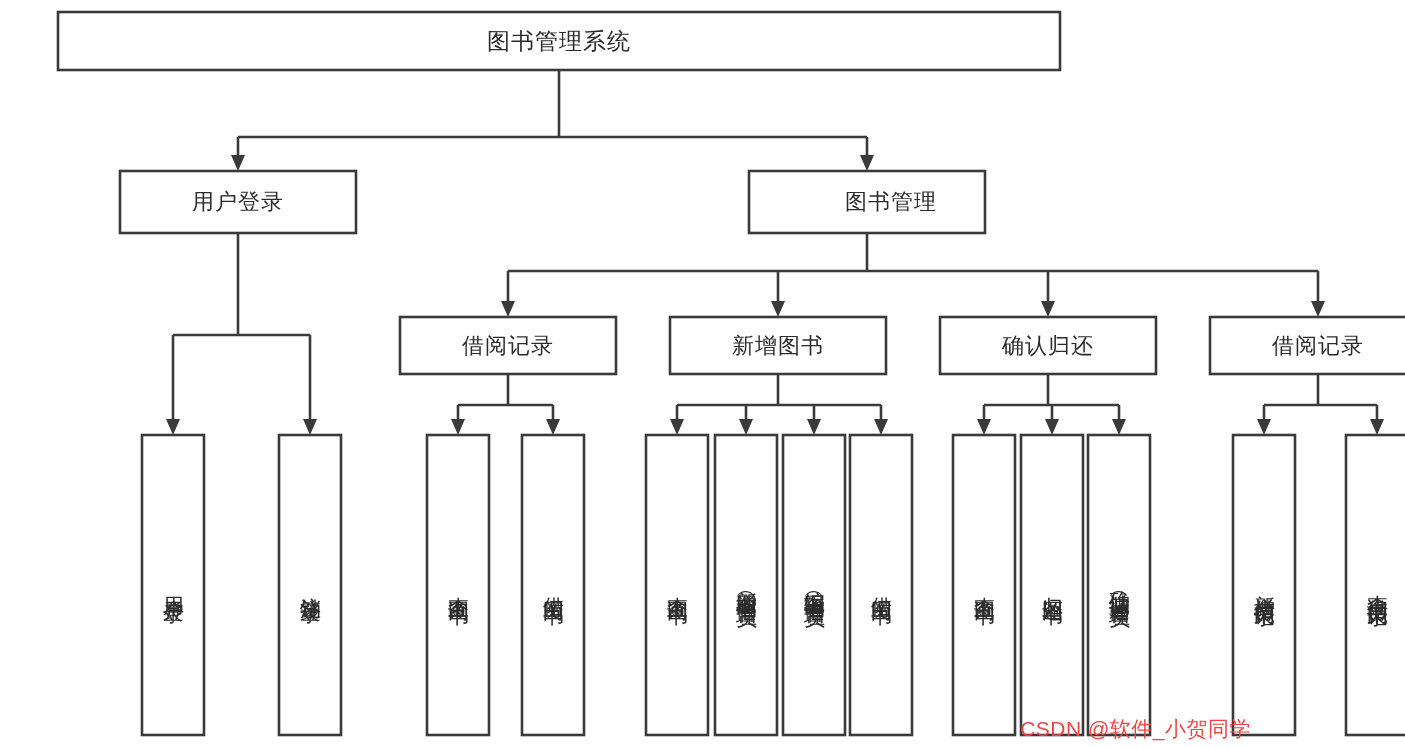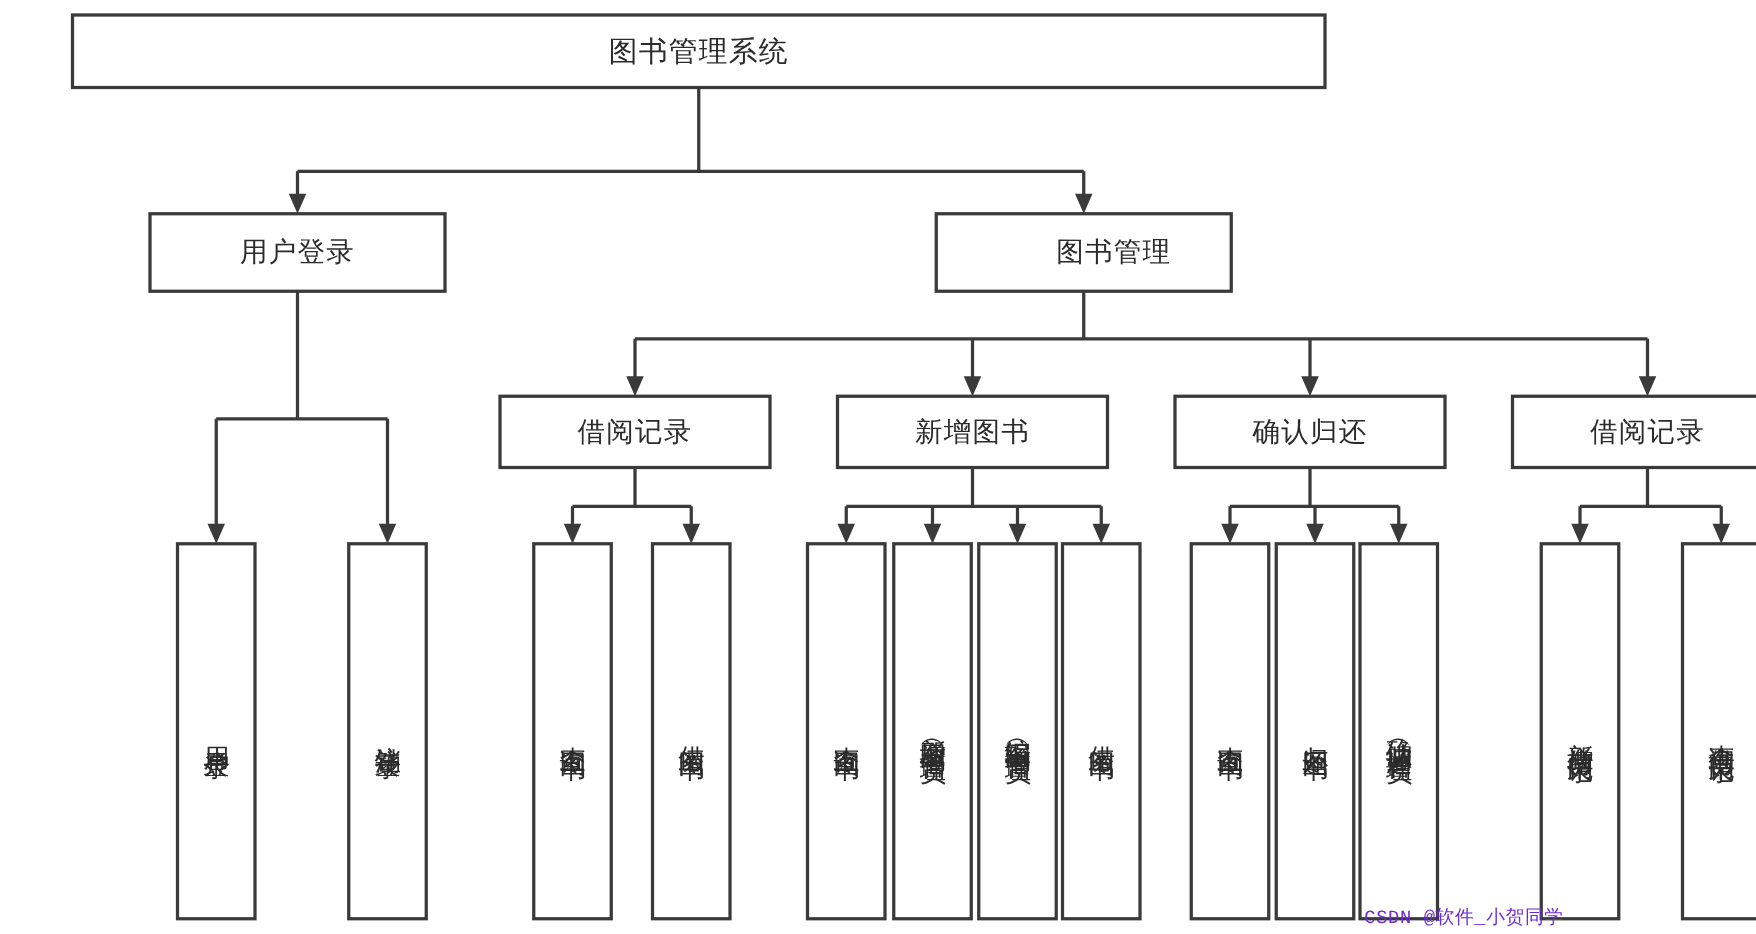--- a/index.html
+++ b/index.html
@@ -81,23 +81,23 @@
     letter-spacing: 1px;
     white-space: nowrap;
   }
   .htext.root {
     font-size: 23px;
   }
   .watermark {
     position: absolute;
     right: 10px;
     bottom: 4px;
-    font-family: Liberation Mono, monospace;
-    font-size: 15px;
-    color: #6d28d9;
+    font-family: Liberation Sans, sans-serif;
+    font-size: 21px;
+    color: #ef4444;
     letter-spacing: 0.5px;
     white-space: nowrap;
     user-select: none;
   }
   .hit-box {
     position: absolute;
     background: transparent;
   }
 </style>
 </head>

